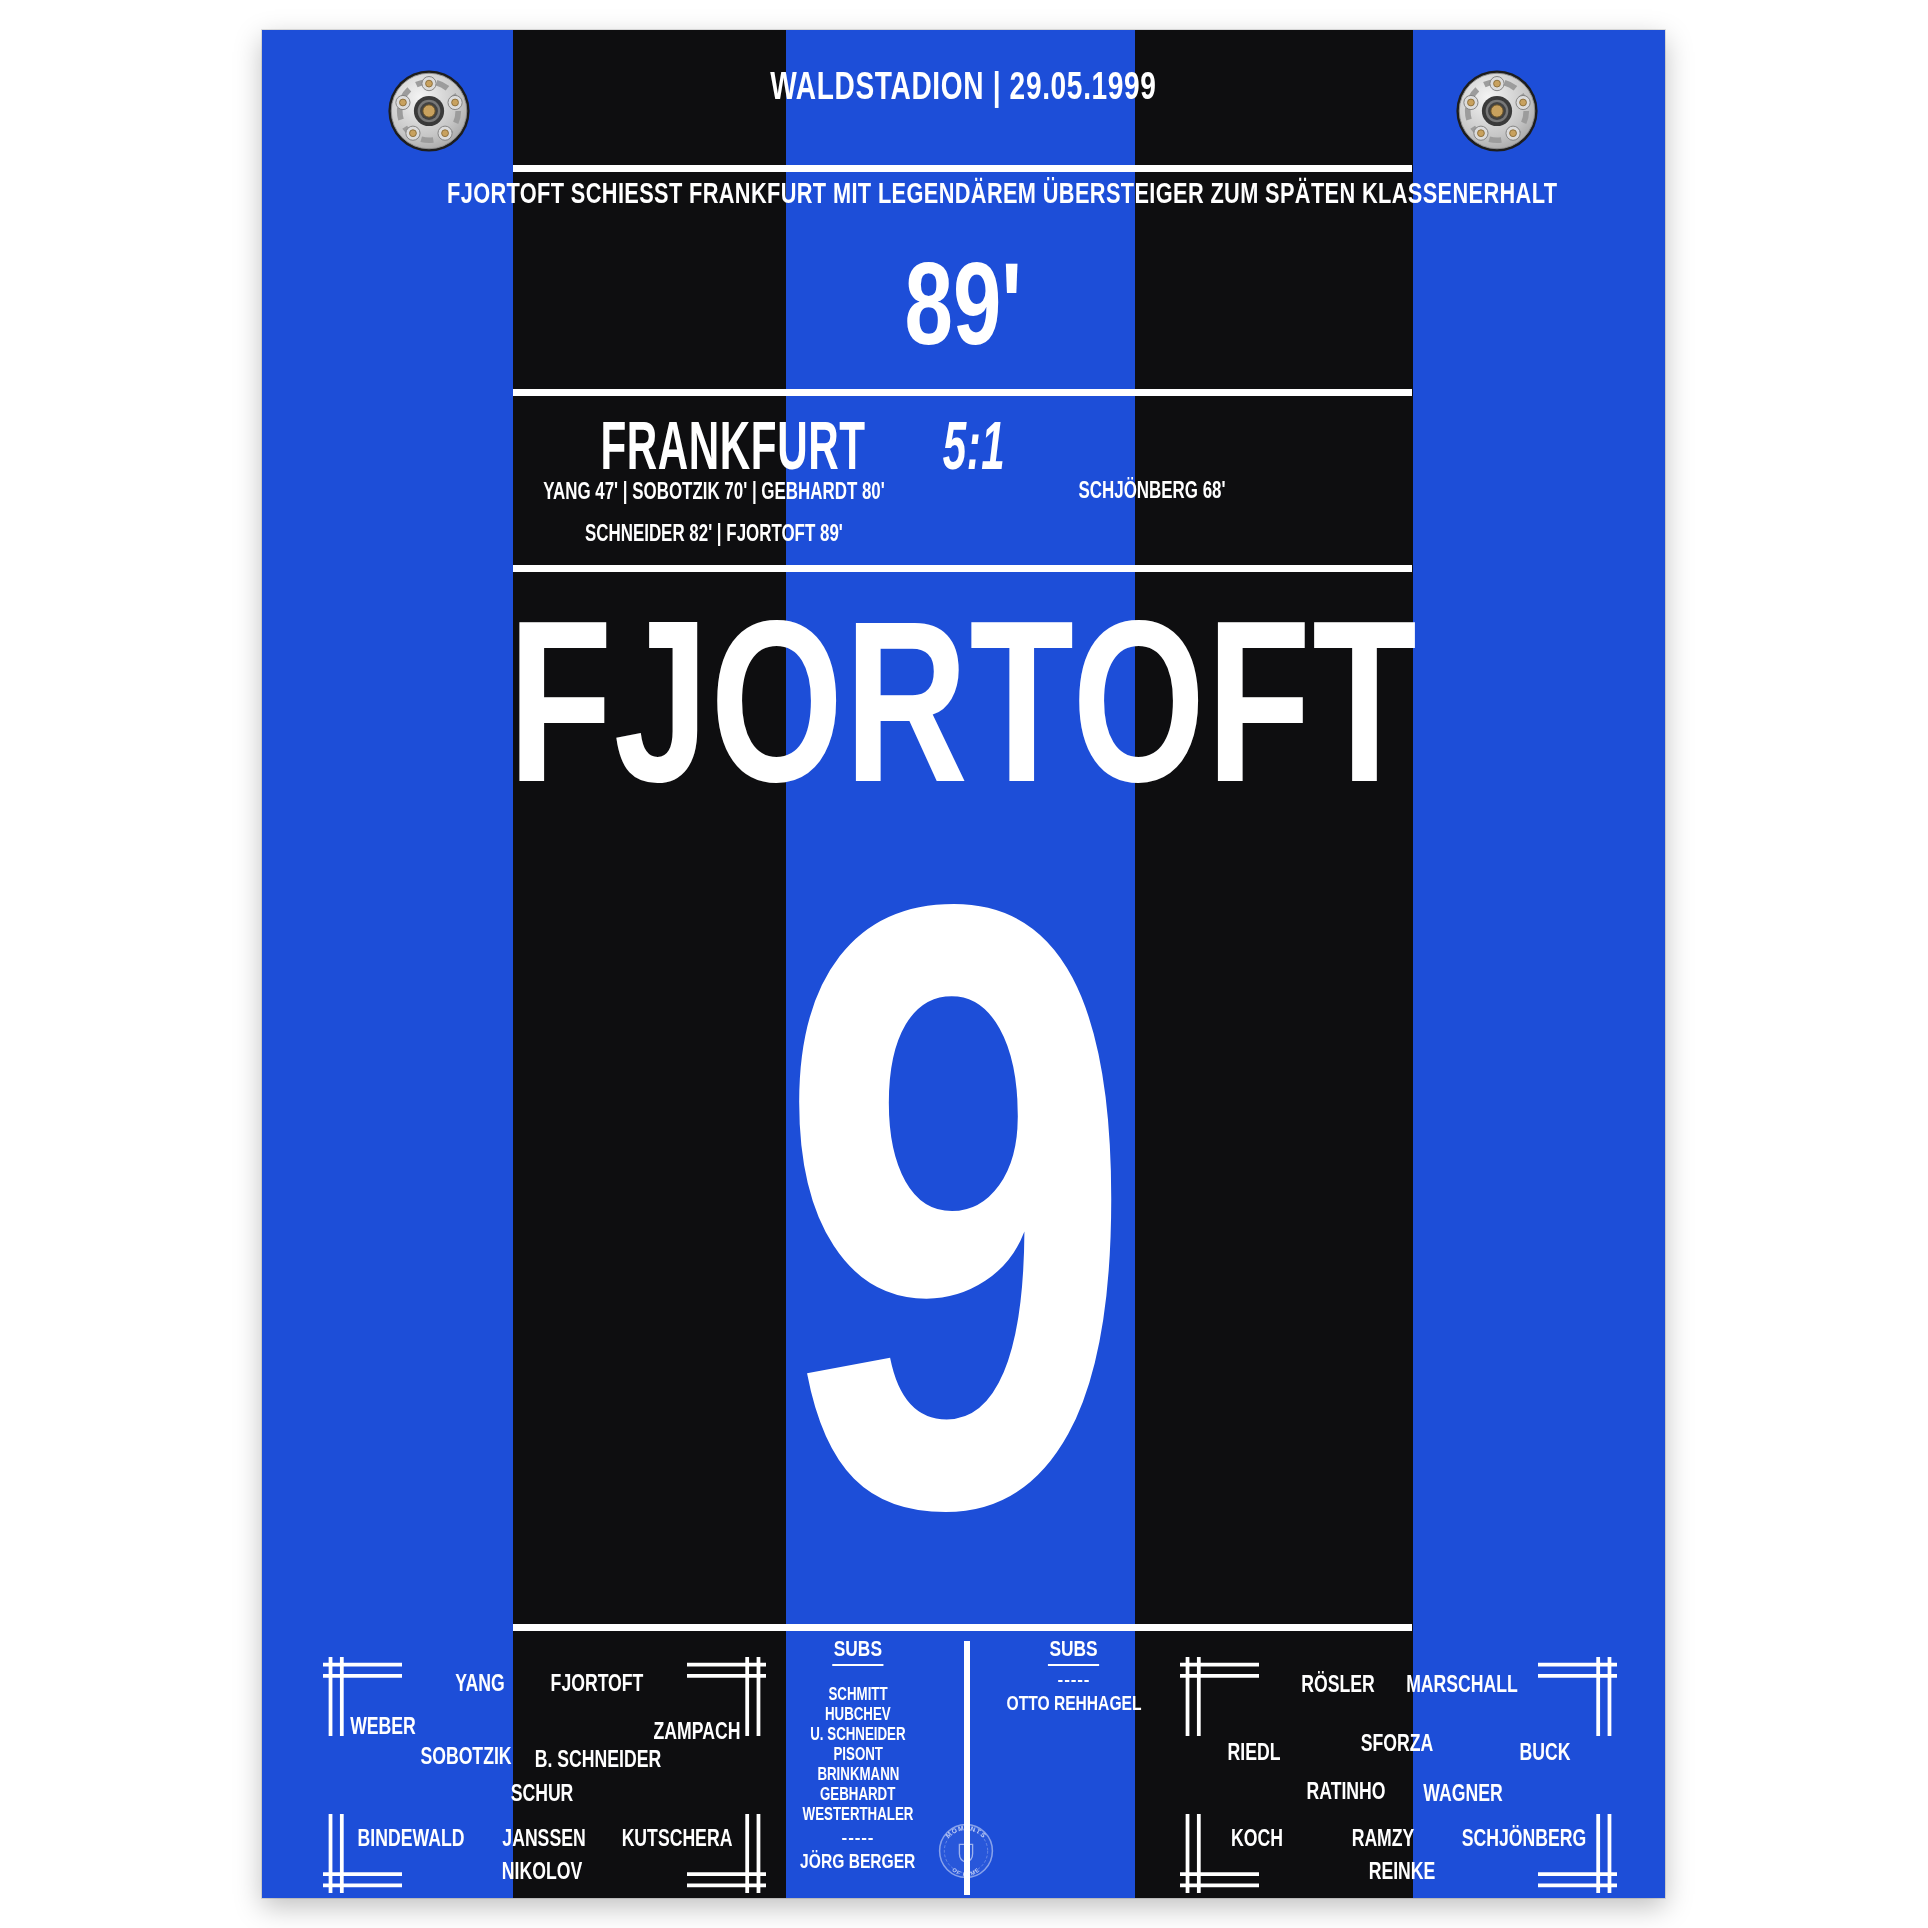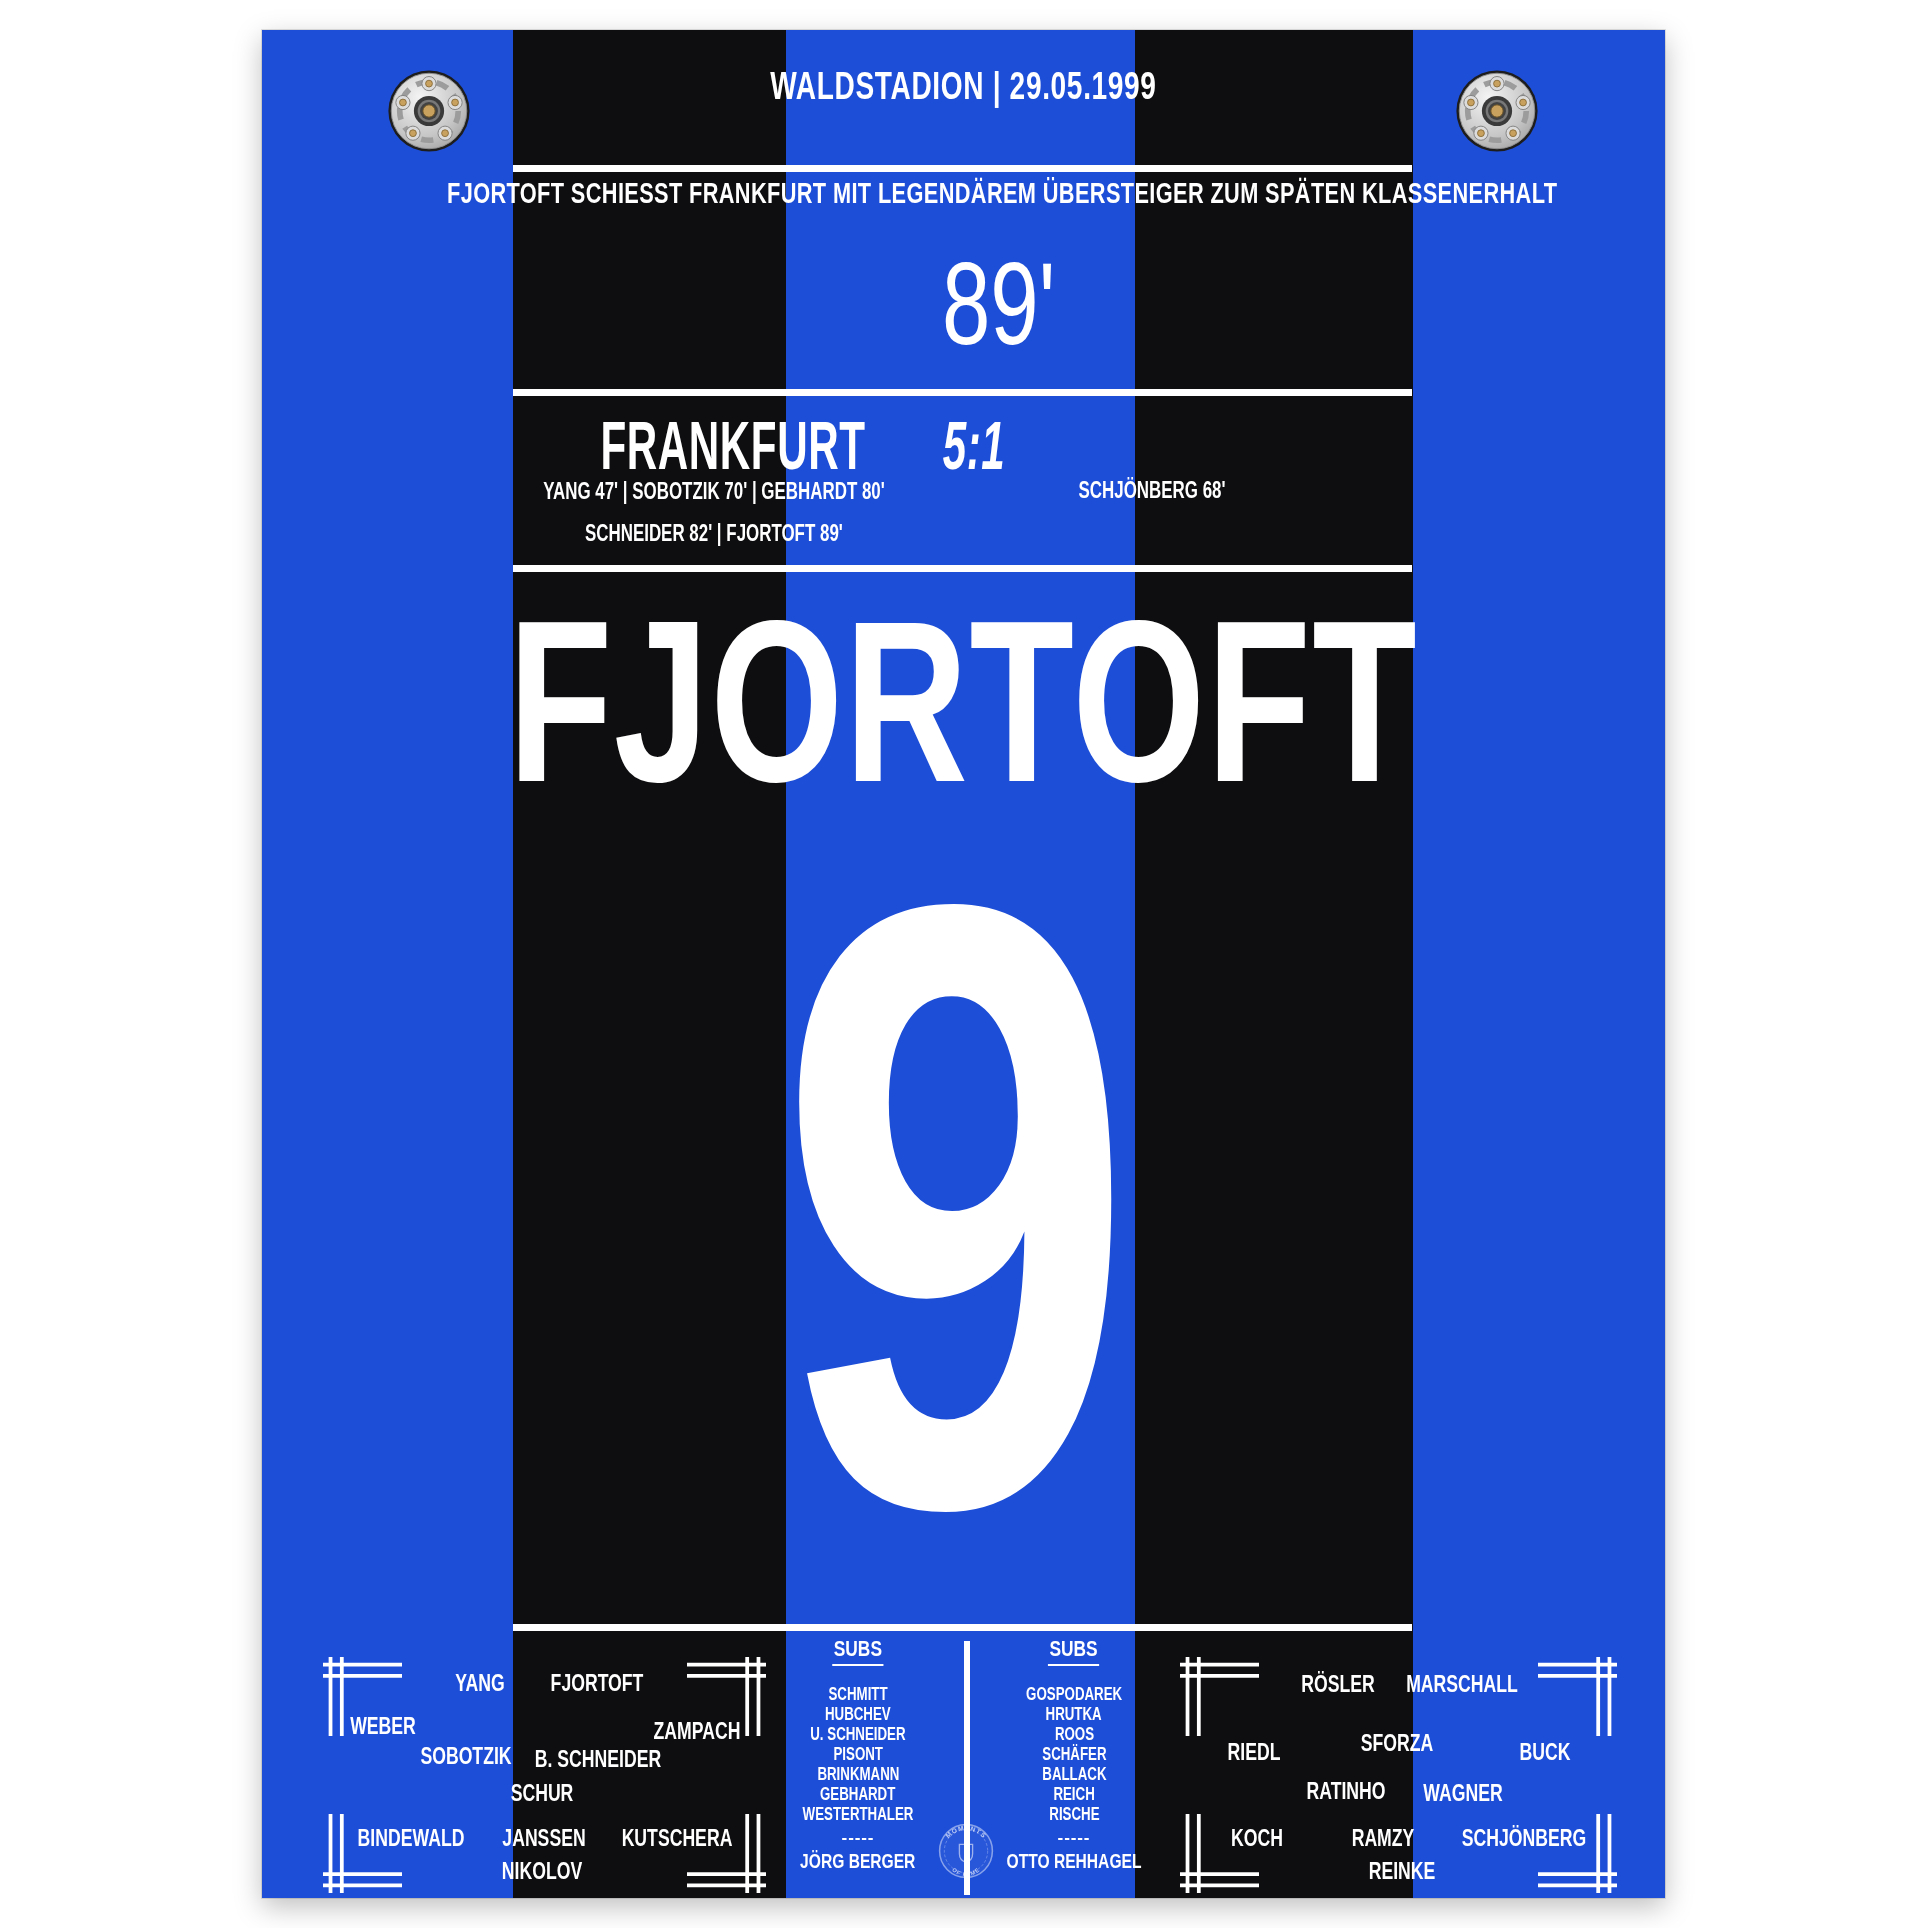--- a/index.html
+++ b/index.html
@@ -10,21 +10,21 @@
   #stripe-left{left:251px;width:273px;}
   #stripe-right{left:873px;width:278px;}
   .hline{position:absolute;left:251px;width:899px;height:6.6px;background:#fff;}
   .ctext{position:absolute;left:0;width:100%;text-align:center;color:#fff;white-space:nowrap;line-height:1;}
   .pos{position:absolute;transform:translate(-50%,-50%);color:#fff;white-space:nowrap;line-height:1;}
   .cond{display:inline-block;transform:scaleX(.72);transform-origin:50% 50%;}
   .sx60{transform:scaleX(.62);} .sx70{transform:scaleX(.70);} .sx74{transform:scaleX(.74);}
   .sx75{transform:scaleX(.75);} .sx78{transform:scaleX(.78);}
   .h-top{font-size:39px;font-weight:bold;letter-spacing:0.9px;}
   .tagline{font-size:29px;font-weight:700;letter-spacing:0.5px;}
-  .minute{font-size:116px;font-weight:normal;margin-left:35px;}
+  .minute{font-size:116px;font-weight:bold;}
   .teamname{font-size:68px;font-weight:bold;letter-spacing:0.9px;}
   .scorers{font-size:23.5px;font-weight:bold;line-height:42px;}
   .bigname{font-size:231px;font-weight:bold;letter-spacing:1.9px;}
   .bignum{font-size:859px;font-weight:bold;}
   .player{position:absolute;transform:translate(-50%,-50%) scaleX(.72);transform-origin:50% 50%;
     color:#fff;font-size:24.5px;font-weight:bold;white-space:nowrap;line-height:1;}
   .subs-col{position:absolute;transform:translateX(-50%);text-align:center;color:#fff;top:1608px;}
   .subs-title{display:inline-block;font-size:21.7px;font-weight:bold;border-bottom:2.8px solid #fff;
     padding:0 1.9px 3.8px 1.9px;transform:scaleX(.8);transform-origin:50% 50%;line-height:1;}
   .subs-list{margin-top:18px;}
@@ -261,29 +261,20 @@
       </div>
     <div class="subs-sep">-----</div>
     <div class="subs-manager">
       <span class="cond sx78">JÖRG BERGER</span>
     </div>
   </div>
   <div class="subs-col" style="left:812px;">
     <div>
       <span class="subs-title">SUBS</span>
     </div>
-    <div class="subs-list" id="away-subs-list">
-        <div><span class="cond sx70">GOSPODAREK</span></div>
-        <div><span class="cond sx70">HRUTKA</span></div>
-        <div><span class="cond sx70">ROOS</span></div>
-        <div><span class="cond sx70">SCHÄFER</span></div>
-        <div><span class="cond sx70">BALLACK</span></div>
-        <div><span class="cond sx70">REICH</span></div>
-        <div><span class="cond sx70">RISCHE</span></div>
-      </div>
     <div class="subs-sep">-----</div>
     <div class="subs-manager">
       <span class="cond sx78">OTTO REHHAGEL</span>
     </div>
   </div>
 
 </div>
 
 
 </body></html>

